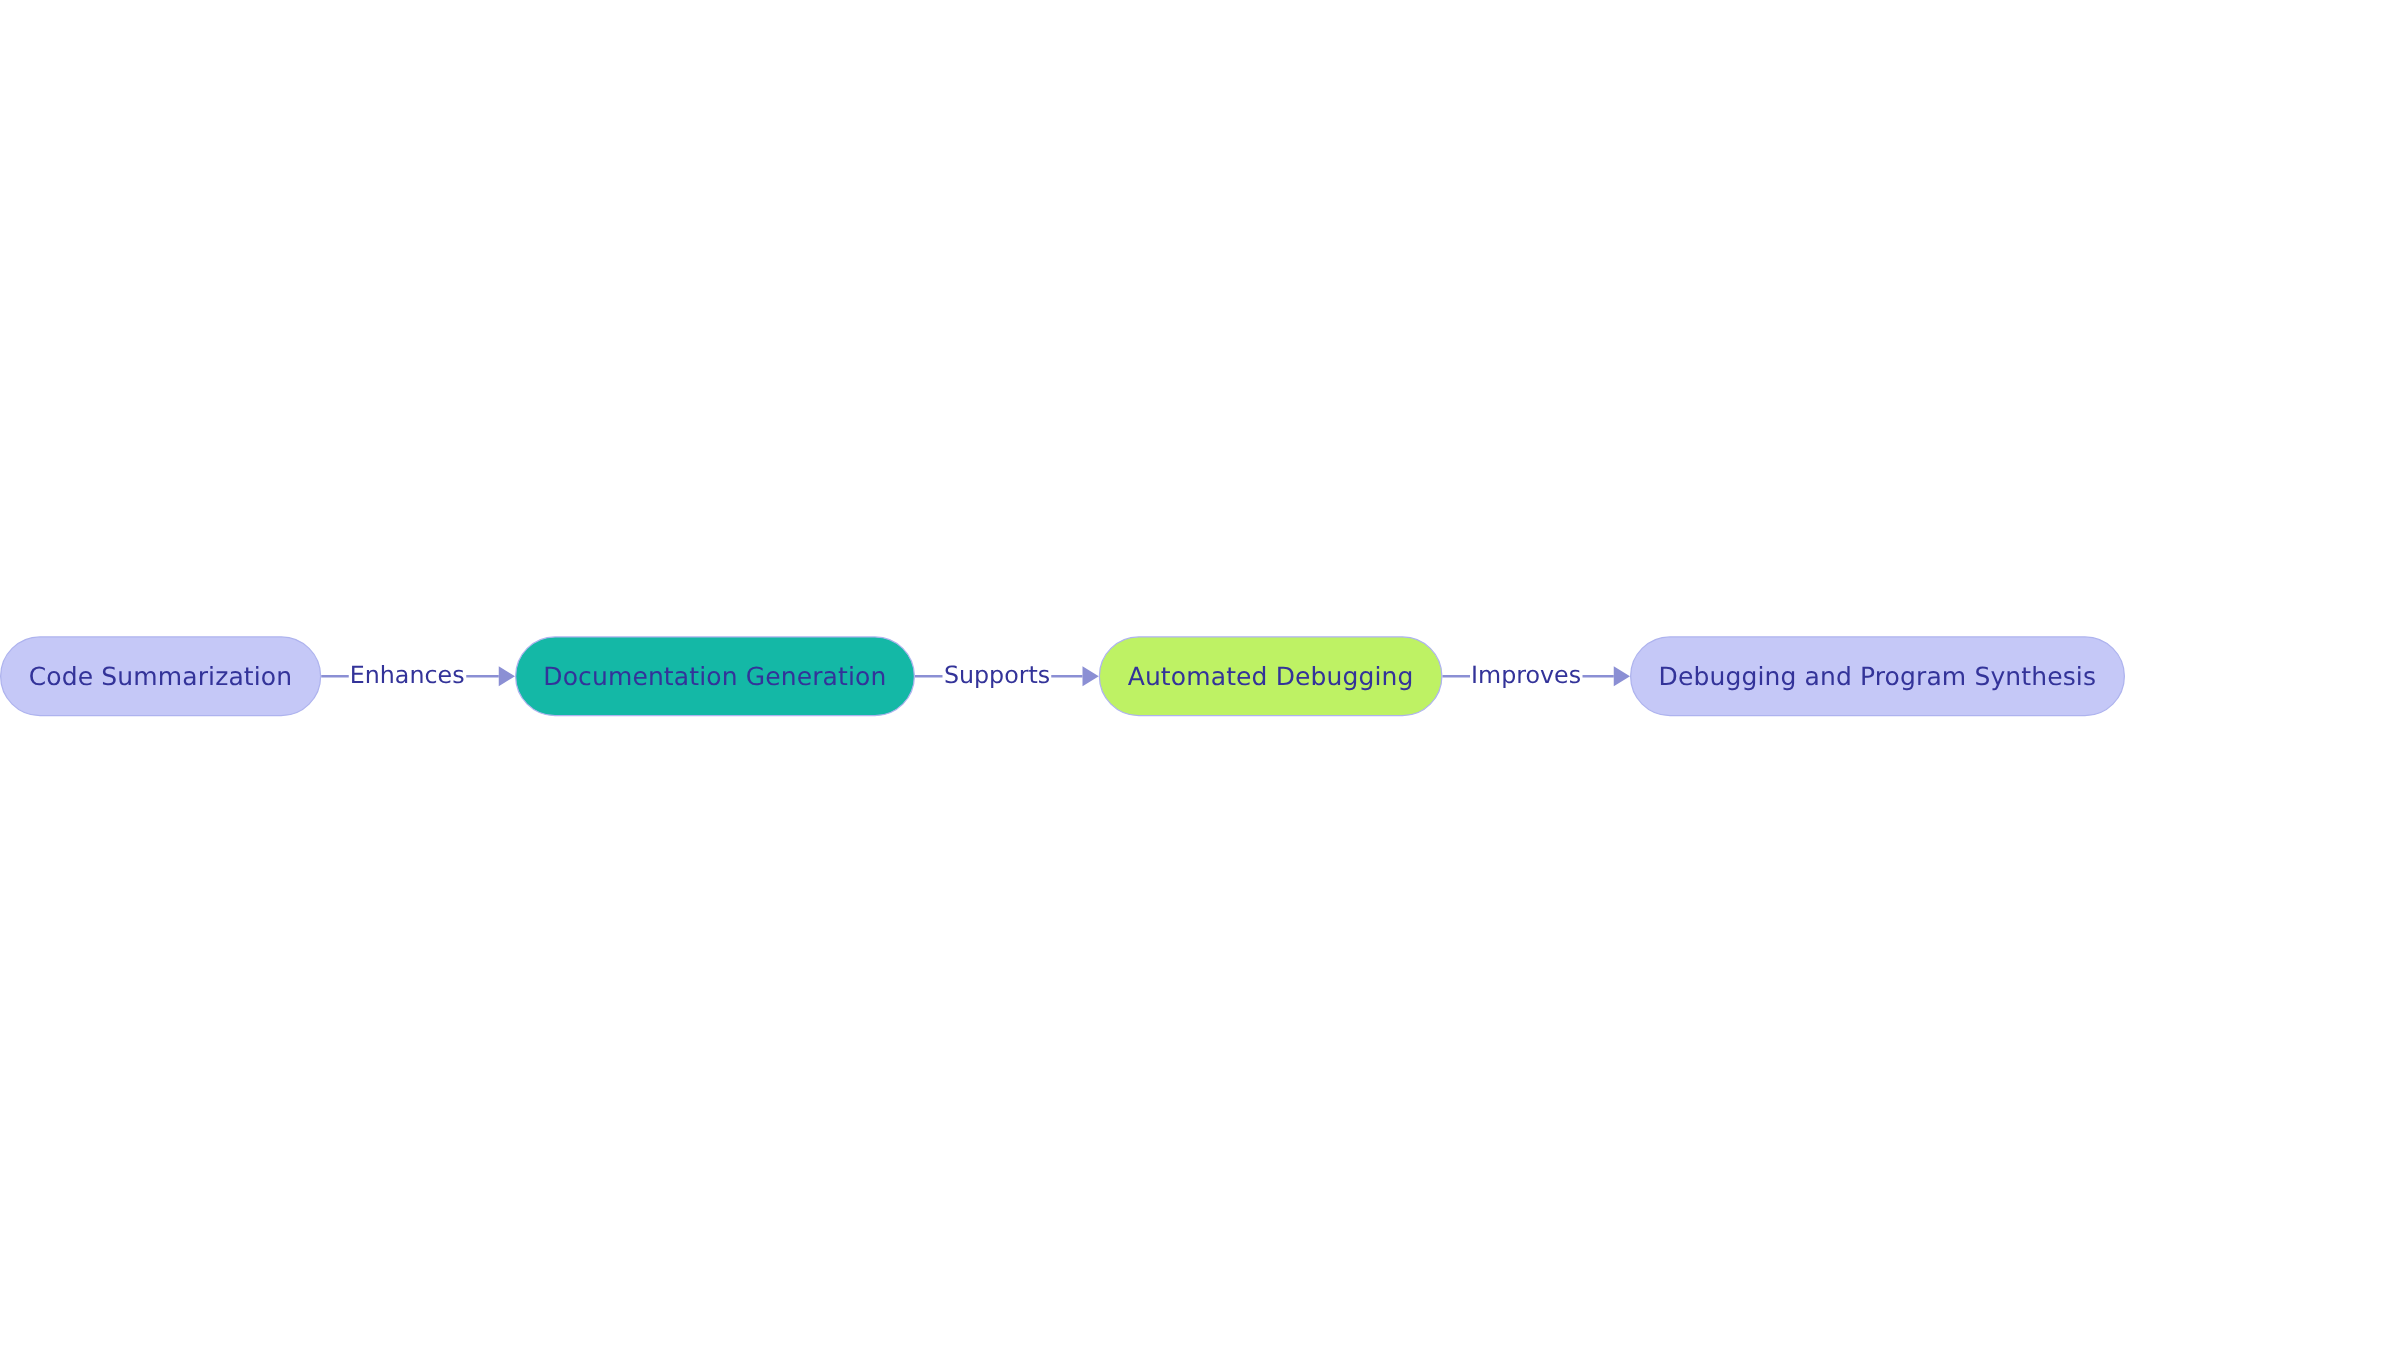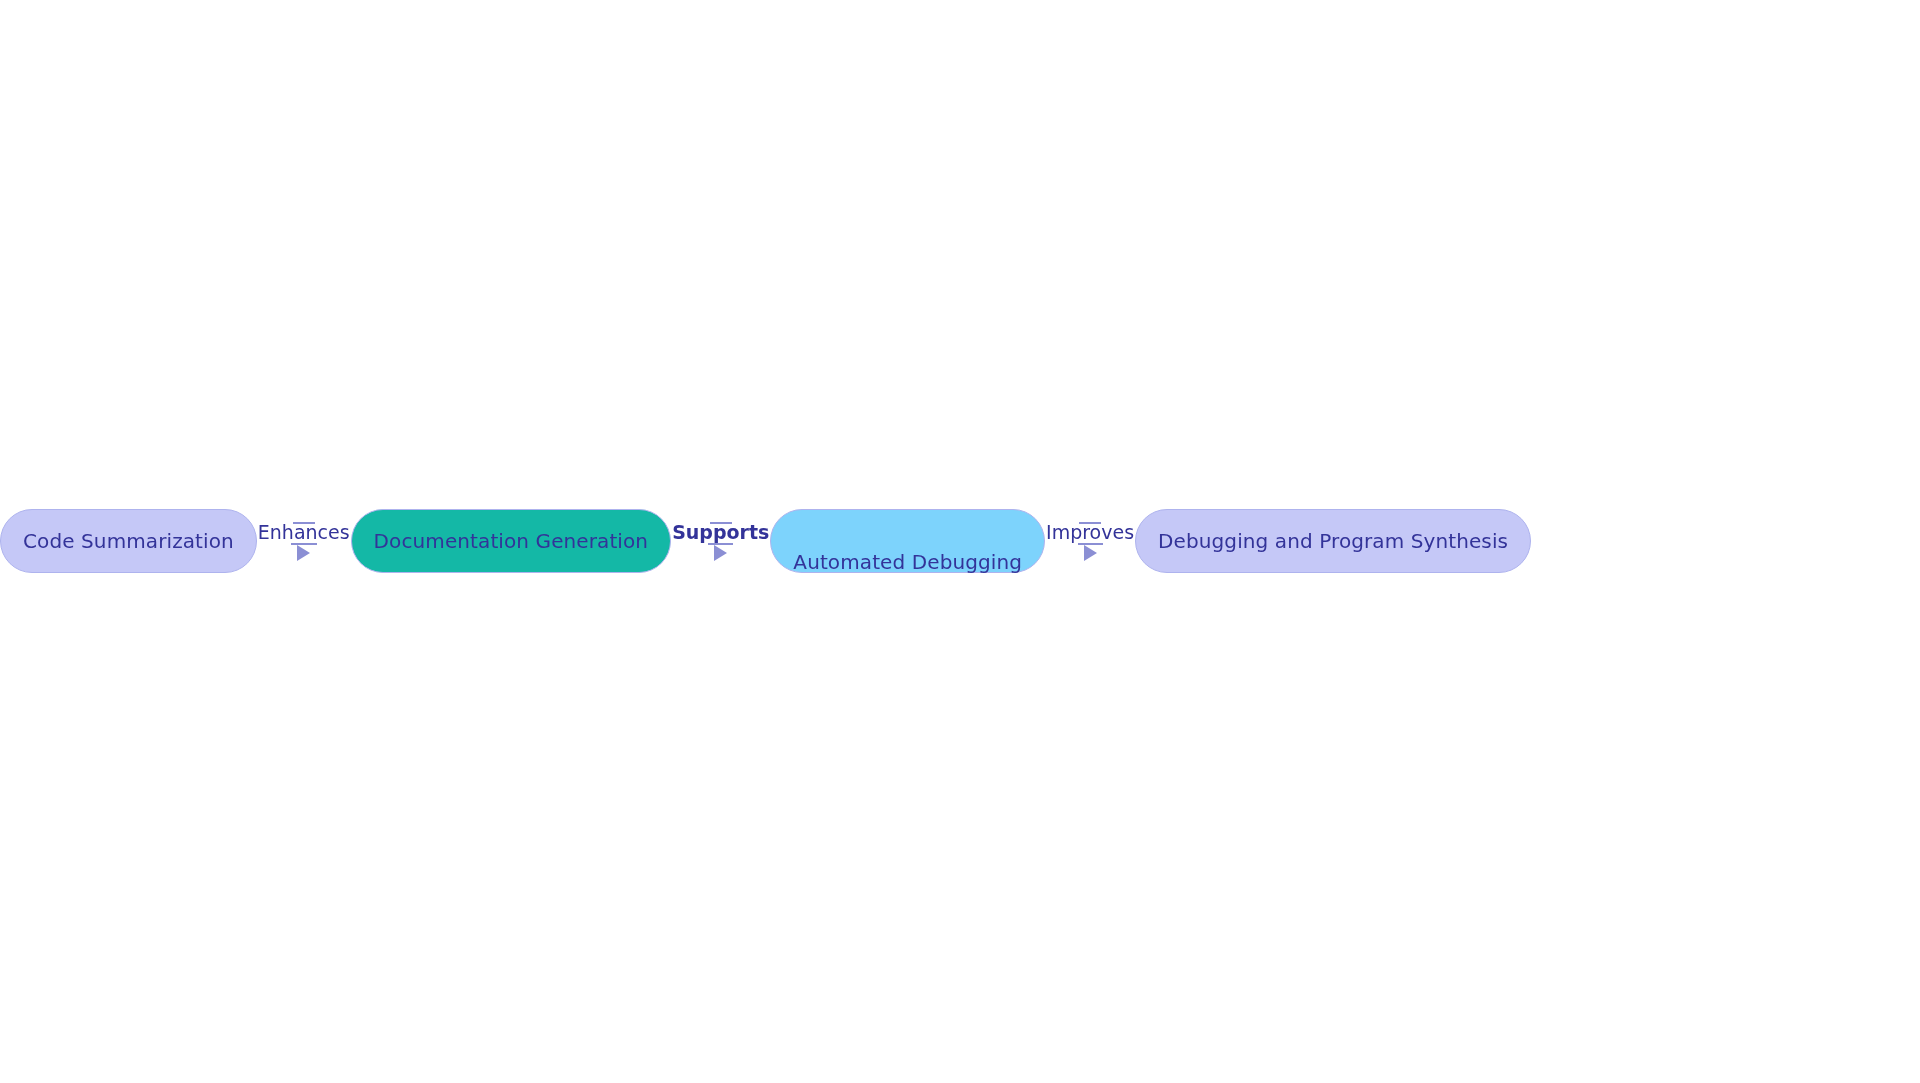--- a/index.html
+++ b/index.html
@@ -56,21 +56,21 @@
   .node-label {
     color: #333399;
     font-size: 20px;
     white-space: nowrap;
   }
 
   
   .edge {
     flex: 0 0 auto;
     display: flex;
-    flex-direction: column;
+    flex-direction: row;
     align-items: center;
     justify-content: center;
     height: 64px;
   }
 
   .edge-line {
     flex: 0 0 auto;
     height: 2px;
     background: #8b8fd4;
   }
@@ -121,26 +121,26 @@
       <div class="edge-line line-b" style="background: rgb(139, 143, 212);"></div>
       <div class="edge-arrow" style="border-left-color: rgb(139, 143, 212);"></div>
     </div>
 
     <div class="node" style="background: #14b8a6; border-color: rgb(174, 179, 238); color: rgb(51, 51, 153);">
       <span class="node-label">Documentation Generation</span>
     </div>
 
     <div class="edge e1">
       <div class="edge-line line-a" style="background: rgb(139, 143, 212);"></div>
-      <span class="edge-label" style="color: rgb(51, 51, 153); font-weight: bold;">Supports</span>
+      <span class="edge-label" style="color: rgb(51, 51, 153);">Supports</span>
       <div class="edge-line line-b" style="background: rgb(139, 143, 212);"></div>
       <div class="edge-arrow" style="border-left-color: rgb(139, 143, 212);"></div>
     </div>
 
-    <div class="node" style="background: #7dd3fc; border-color: rgb(174, 179, 238); color: rgb(51, 51, 153); align-items: flex-end;">
+    <div class="node" style="background: #bef264; border-color: rgb(174, 179, 238); color: rgb(51, 51, 153);">
       <span class="node-label">Automated Debugging</span>
     </div>
 
 
 
     <div class="edge e3">
       <div class="edge-line line-a" style="background: rgb(139, 143, 212);"></div>
       <span class="edge-label" style="color: rgb(51, 51, 153);">Improves</span>
       <div class="edge-line line-b" style="background: rgb(139, 143, 212);"></div>
       <div class="edge-arrow" style="border-left-color: rgb(139, 143, 212);"></div>

